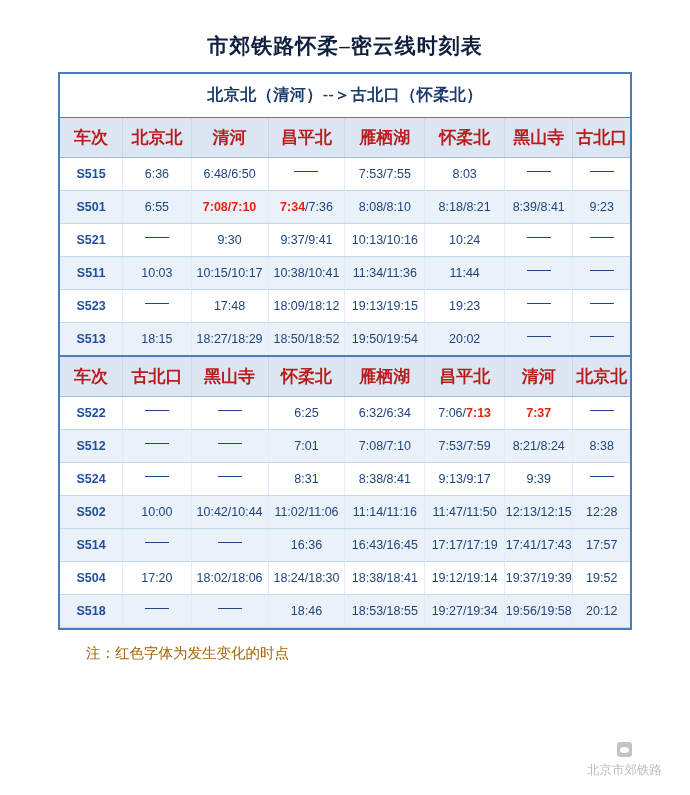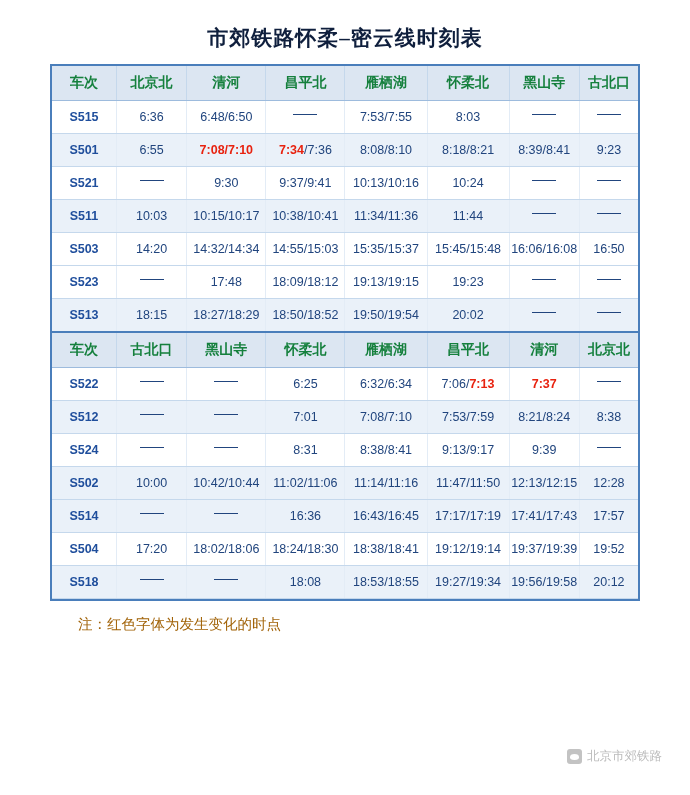--- a/index.html
+++ b/index.html
@@ -12,21 +12,21 @@
     background: #ffffff;
     font-family: "Liberation Sans", sans-serif;
     color: #1a3a6b;
     position: relative;
     overflow: hidden;
   }
   .page {
     width: 690px;
     height: 795px;
     box-sizing: border-box;
-    padding: 8px;
+    padding: 16px;
     position: relative;
   }
   .main-title {
     text-align: center;
     font-size: 21px;
     font-weight: bold;
     color: #0f1f3d;
     letter-spacing: 1px;
     padding-top: 16px;
     padding-bottom: 12px;
@@ -49,22 +49,22 @@
     font-weight: bold;
     color: #1a3a6b;
     padding: 11px 0 11px 0;
     font-family: "Liberation Serif", serif;
     border-bottom: 1px solid #4a7ebb;
     background: #ffffff;
     letter-spacing: 0.5px;
   }
   .hdr td {
     background: #dce6f2;
-    color: #15803d;
-    font-size: 14px;
+    color: #b91c1c;
+    font-size: 17px;
     font-weight: bold;
     text-align: center;
     padding: 8px 0;
     border-bottom: 1px solid #9dbbdd;
     border-right: 1px solid #c5d8ec;
     margin-top: 33px;
   }
   .hdr td:last-child { border-right: none; }
   tr.row td {
     text-align: center;
@@ -101,25 +101,26 @@
   }
   .note {
     margin: 14px 0 0 70px;
     font-size: 14.5px;
     color: #a16207;
     font-family: "Liberation Serif", serif;
   }
   .watermark {
     position: absolute;
     right: 28px;
-    bottom: 30px;
+    bottom: 16px;
     display: flex;
     align-items: center;
     gap: 5px;
     opacity: 0.85;
+    flex-direction: column;
   }
   .wm-logo {
     width: 15px;
     height: 15px;
     border-radius: 3px;
     background: #b9b9b9;
     position: relative;
   }
   .wm-logo::after {
     content: "";
@@ -147,20 +148,23 @@
         <col style="width:11%">
           <col style="width:12%">
           <col style="width:13.5%">
           <col style="width:13.5%">
         <col style="width:14%">
           <col style="width:14%">
           <col style="width:12%">
           <col style="width:10%">
       </colgroup>
       <tbody>
+          <tr class="section-title">
+            <td colspan="8">北京北（清河）--＞古北口（怀柔北）</td>
+          </tr>
           <tr class="hdr">
             <td>车次</td>
             <td>北京北</td>
             <td>清河</td>
             <td>昌平北</td>
             <td>雁栖湖</td>
             <td>怀柔北</td>
             <td>黑山寺</td>
             <td>古北口</td>
           </tr>
@@ -198,30 +202,20 @@
             <td class="trainno">S511</td>
             <td>10:03</td>
             <td>10:15/10:17</td>
             <td>10:38/10:41</td>
             <td>11:34/11:36</td>
             <td>11:44</td>
             <td><span class="dash"></span></td>
             <td><span class="dash"></span></td>
           </tr>
           <tr class="row white">
-            <td class="trainno">S503</td>
-            <td>14:20</td>
-            <td>14:32/14:34</td>
-            <td>14:55/15:03</td>
-            <td>15:35/15:37</td>
-            <td>15:45/15:48</td>
-            <td>16:06/16:08</td>
-            <td>16:50</td>
-          </tr>
-          <tr class="row white">
             <td class="trainno">S523</td>
             <td><span class="dash"></span></td>
             <td>17:48</td>
             <td>18:09/18:12</td>
             <td>19:13/19:15</td>
             <td>19:23</td>
             <td><span class="dash"></span></td>
             <td><span class="dash"></span></td>
           </tr>
           <tr class="row alt">
@@ -304,21 +298,21 @@
             <td>18:24/18:30</td>
             <td>18:38/18:41</td>
             <td>19:12/19:14</td>
             <td>19:37/19:39</td>
             <td>19:52</td>
           </tr>
           <tr class="row alt">
             <td class="trainno">S518</td>
             <td><span class="dash"></span></td>
             <td><span class="dash"></span></td>
-            <td>18:08</td>
+            <td>18:46</td>
             <td>18:53/18:55</td>
             <td>19:27/19:34</td>
             <td>19:56/19:58</td>
             <td>20:12</td>
           </tr>
         </tbody>
     </table>
   </div>
 
   <div class="note">注：红色字体为发生变化的时点</div>

